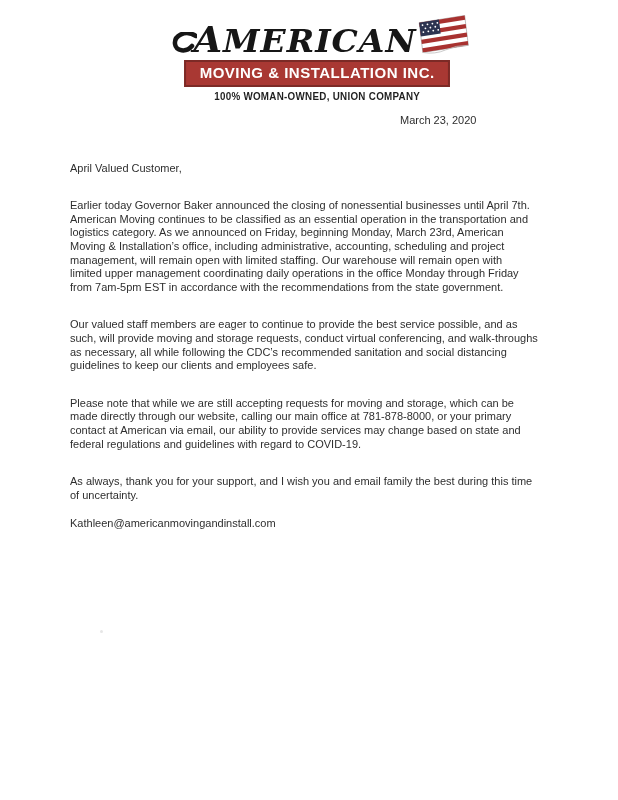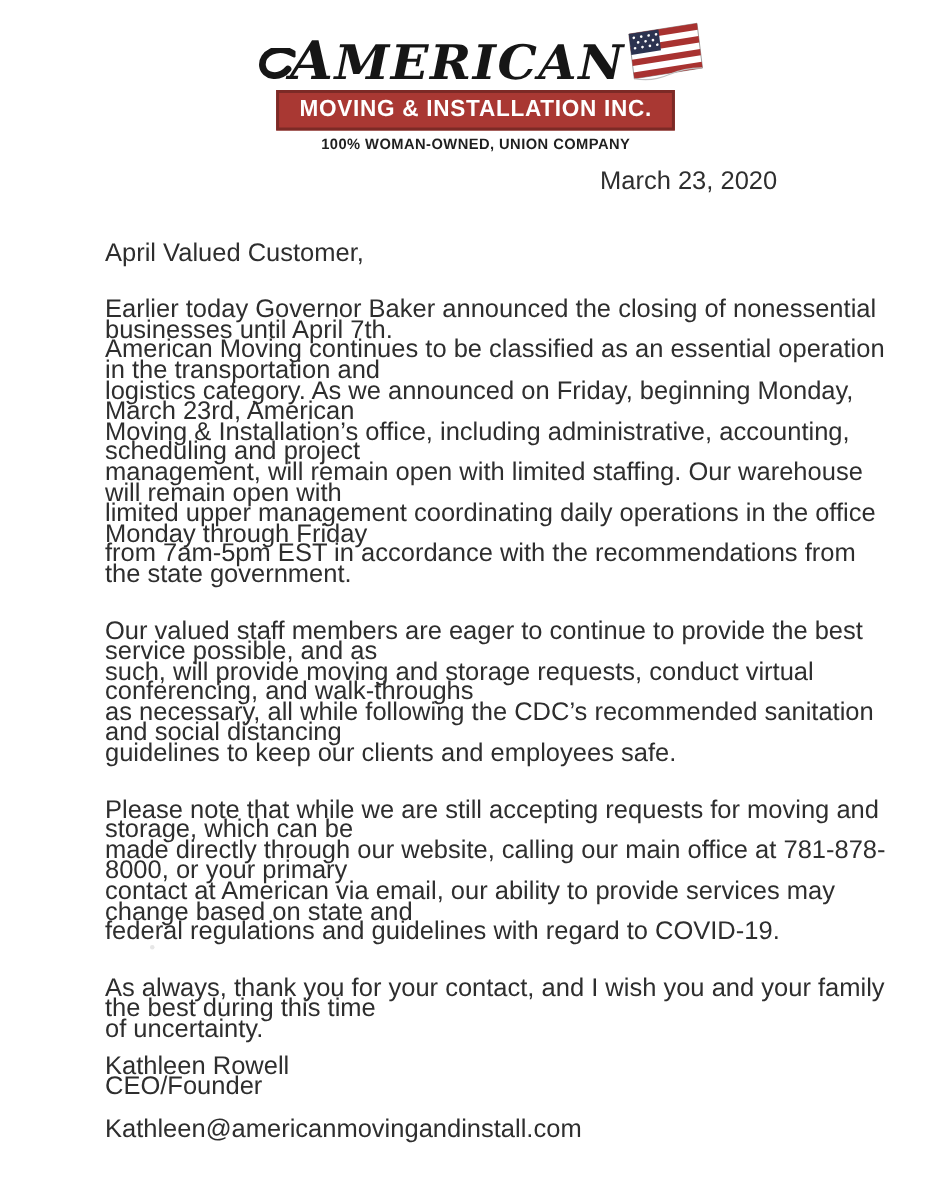--- a/index.html
+++ b/index.html
@@ -68,21 +68,21 @@
     color: #1f1f1f;
     transform: scaleX(0.98);
     white-space: nowrap;
   }
 
   
   .letter {
     position: absolute;
     left: 70px; top: 114px;
     width: 524px;
-    font-size: 17px;
+    font-size: 11px;
     line-height: 13.6px;
     color: #2e2e2e;
   }
   .date {
     margin-left: 330px;
     white-space: nowrap;
   }
   .salutation { margin-top: 34px; }
   .para { margin-top: 24px; white-space: pre-line; }
   .sig-block { margin-top: 11px; }
@@ -151,23 +151,19 @@
 limited upper management coordinating daily operations in the office Monday through Friday
 from 7am-5pm EST in accordance with the recommendations from the state government.</div>
     <div class="para">Our valued staff members are eager to continue to provide the best service possible, and as
 such, will provide moving and storage requests, conduct virtual conferencing, and walk-throughs
 as necessary, all while following the CDC’s recommended sanitation and social distancing
 guidelines to keep our clients and employees safe.</div>
     <div class="para">Please note that while we are still accepting requests for moving and storage, which can be
 made directly through our website, calling our main office at 781-878-8000, or your primary
 contact at American via email, our ability to provide services may change based on state and
 federal regulations and guidelines with regard to COVID-19.</div>
-    <div class="para">As always, thank you for your contact, and I wish you and your family the best during this time
+    <div class="para">As always, thank you for your support, and I wish you and email family the best during this time
 of uncertainty.</div>
-    <div class="sig-block">
-      <div>Kathleen Rowell</div>
-      <div class="sig-title">CEO/Founder</div>
-    </div>
     <div class="sig-email">Kathleen@americanmovingandinstall.com</div>
   </div>
 
   <div class="speck"></div>
 </div>
 
 </body></html>

